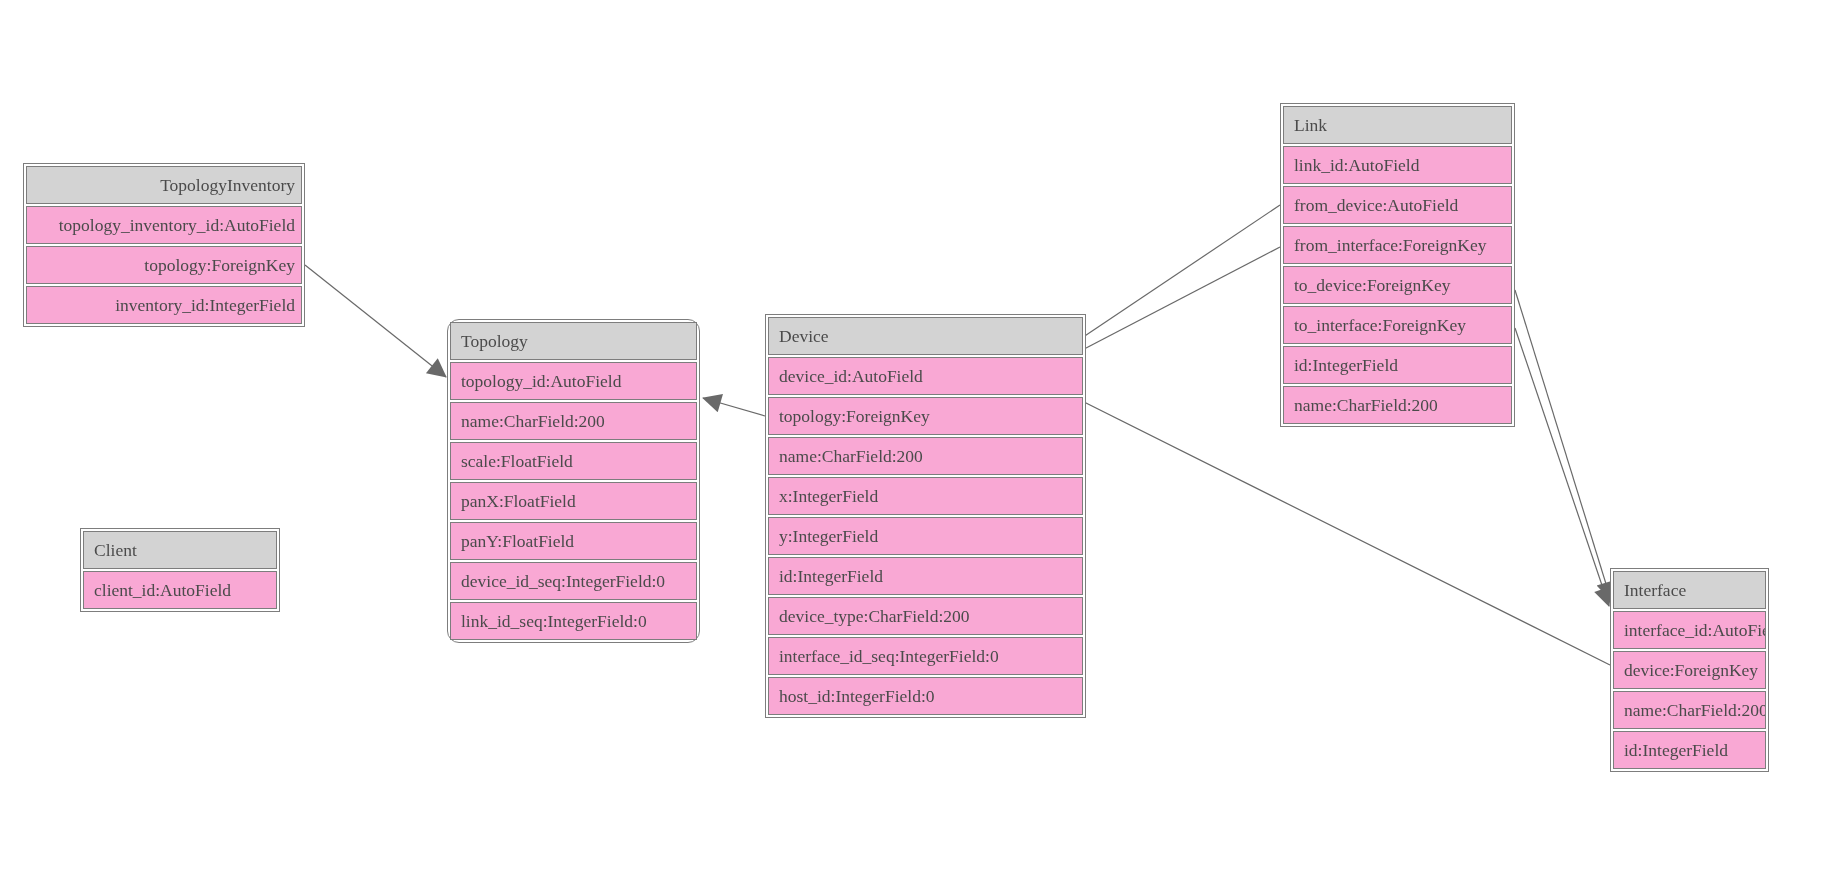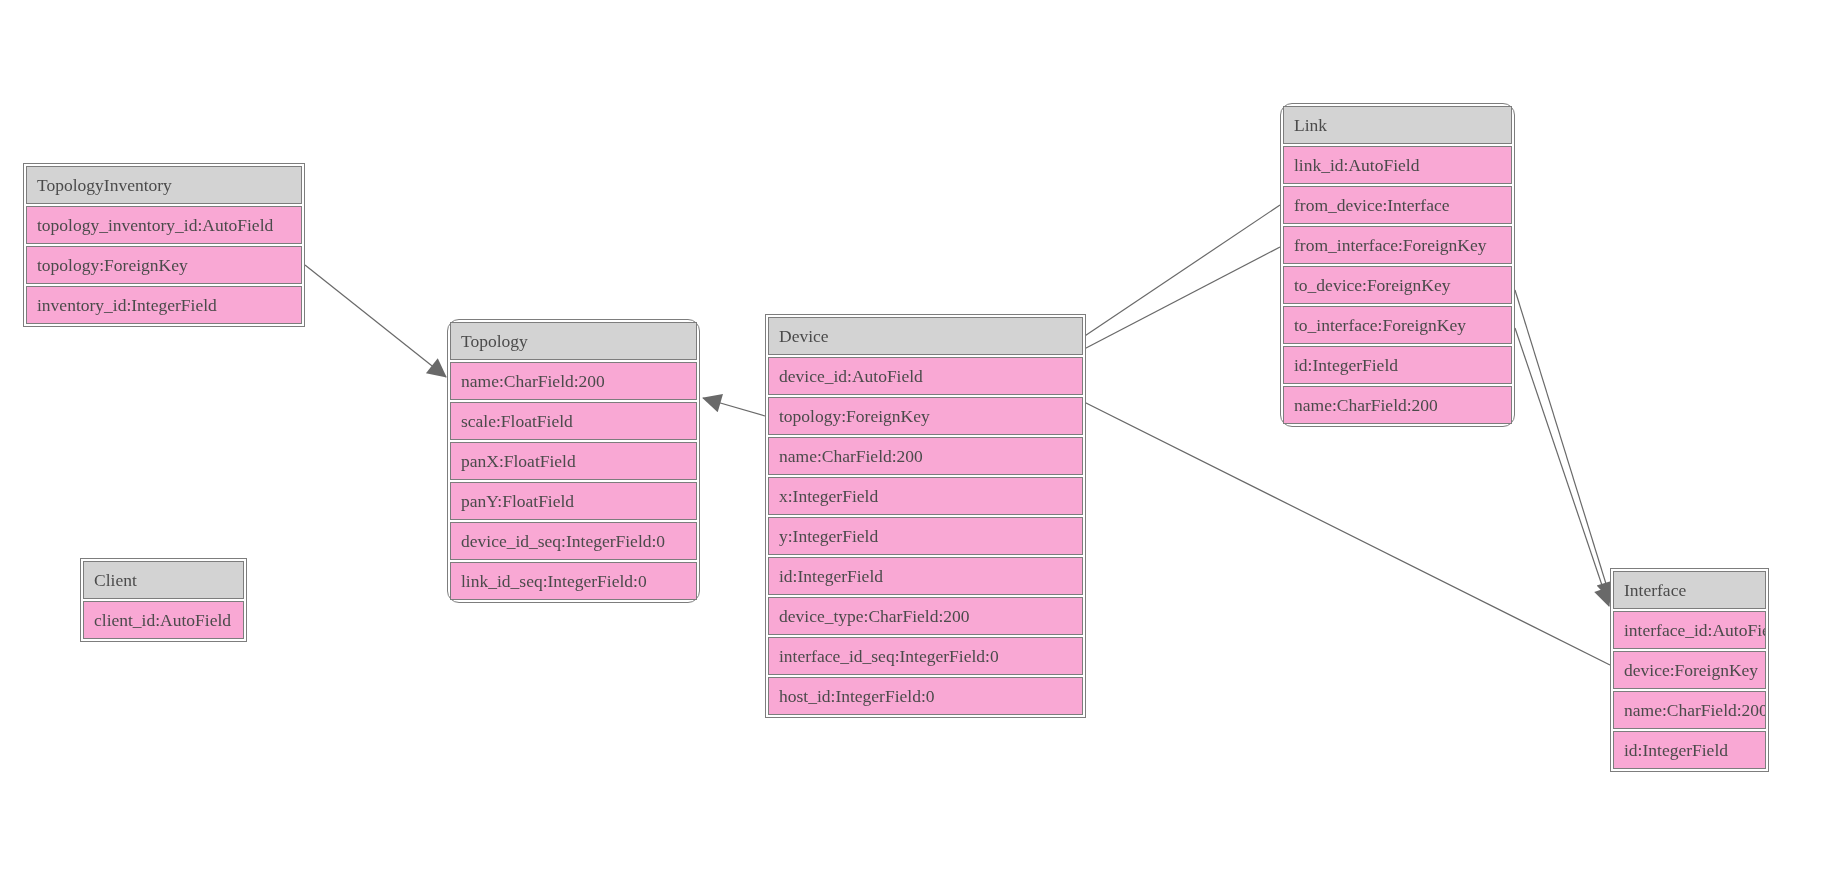--- a/index.html
+++ b/index.html
@@ -45,55 +45,56 @@
     </defs>
   <line x1="305" y1="265" x2="446" y2="377" stroke="#696969" stroke-width="1.2" marker-end="url(#arrow)"></line>
       <line x1="765" y1="416" x2="703" y2="398" stroke="#696969" stroke-width="1.2" marker-end="url(#arrow)"></line>
       <line x1="1280" y1="205" x2="1040" y2="366" stroke="#696969" stroke-width="1.2" marker-end="url(#arrow)"></line>
       <line x1="1280" y1="247" x2="1040" y2="372" stroke="#696969" stroke-width="1.2" marker-end="url(#arrow)"></line>
       <line x1="1610" y1="665" x2="1040" y2="380" stroke="#696969" stroke-width="1.2" marker-end="url(#arrow)"></line>
       <line x1="1515" y1="290" x2="1611" y2="600" stroke="#696969" stroke-width="1.2" marker-end="url(#arrow)"></line>
       <line x1="1515" y1="328" x2="1609" y2="606" stroke="#696969" stroke-width="1.2" marker-end="url(#arrow)"></line>
     </svg>
   <div id="nodes">
-      <div class="entity" style="left: 23px; top: 163px; width: 282px;">
+      <div class="entity" style="left: 23px; top: 163px; width: 282px; text-align: right;">
         <div class="cell header">TopologyInventory</div>
         <div class="cell">topology_inventory_id:AutoField</div>
         <div class="cell">topology:ForeignKey</div>
         <div class="cell">inventory_id:IntegerField</div>
       </div>
       <div class="entity" style="left: 447px; top: 319px; width: 253px; border-radius: 12px;">
         <div class="cell header">Topology</div>
+        <div class="cell">topology_id:AutoField</div>
         <div class="cell">name:CharField:200</div>
         <div class="cell">scale:FloatField</div>
         <div class="cell">panX:FloatField</div>
         <div class="cell">panY:FloatField</div>
         <div class="cell">device_id_seq:IntegerField:0</div>
         <div class="cell">link_id_seq:IntegerField:0</div>
       </div>
-      <div class="entity" style="left: 80px; top: 558px; width: 167px;">
+      <div class="entity" style="left: 80px; top: 528px; width: 200px;">
         <div class="cell header">Client</div>
         <div class="cell">client_id:AutoField</div>
       </div>
       <div class="entity" style="left: 765px; top: 314px; width: 321px;">
         <div class="cell header">Device</div>
         <div class="cell">device_id:AutoField</div>
         <div class="cell">topology:ForeignKey</div>
         <div class="cell">name:CharField:200</div>
         <div class="cell">x:IntegerField</div>
         <div class="cell">y:IntegerField</div>
         <div class="cell">id:IntegerField</div>
         <div class="cell">device_type:CharField:200</div>
         <div class="cell">interface_id_seq:IntegerField:0</div>
         <div class="cell">host_id:IntegerField:0</div>
       </div>
-      <div class="entity" style="left: 1280px; top: 103px; width: 235px; border-radius: 12px;">
+      <div class="entity" style="left: 1280px; top: 103px; width: 235px;">
         <div class="cell header">Link</div>
         <div class="cell">link_id:AutoField</div>
-        <div class="cell">from_device:Interface</div>
+        <div class="cell">from_device:AutoField</div>
         <div class="cell">from_interface:ForeignKey</div>
         <div class="cell">to_device:ForeignKey</div>
         <div class="cell">to_interface:ForeignKey</div>
         <div class="cell">id:IntegerField</div>
         <div class="cell">name:CharField:200</div>
       </div>
       <div class="entity" style="left: 1610px; top: 568px; width: 159px;">
         <div class="cell header">Interface</div>
         <div class="cell">interface_id:AutoField</div>
         <div class="cell">device:ForeignKey</div>

